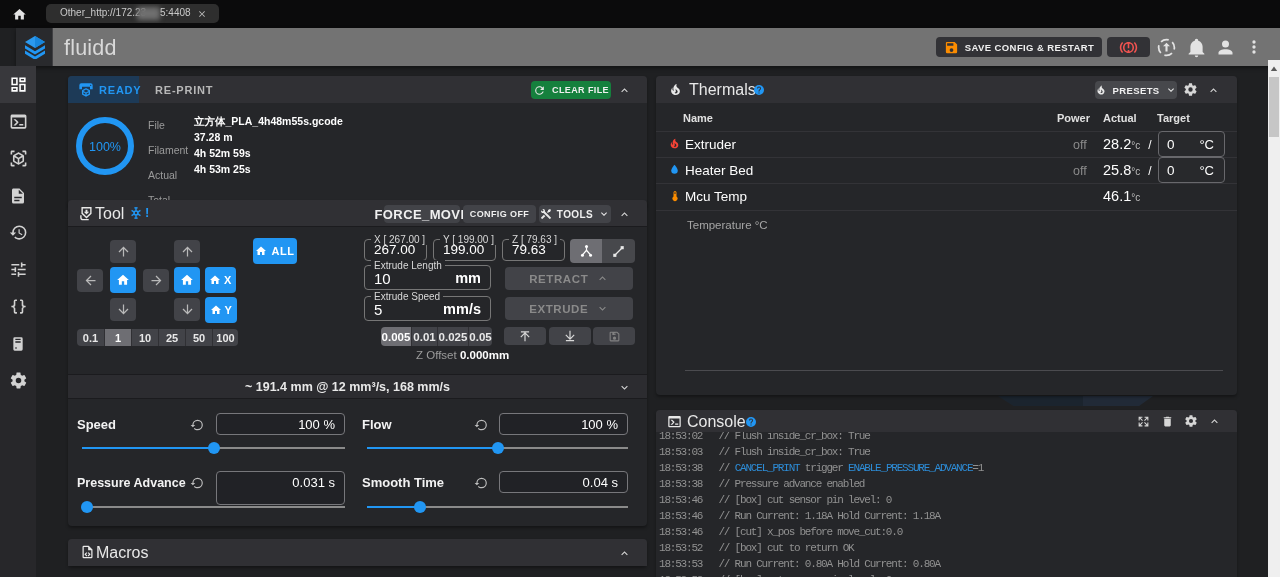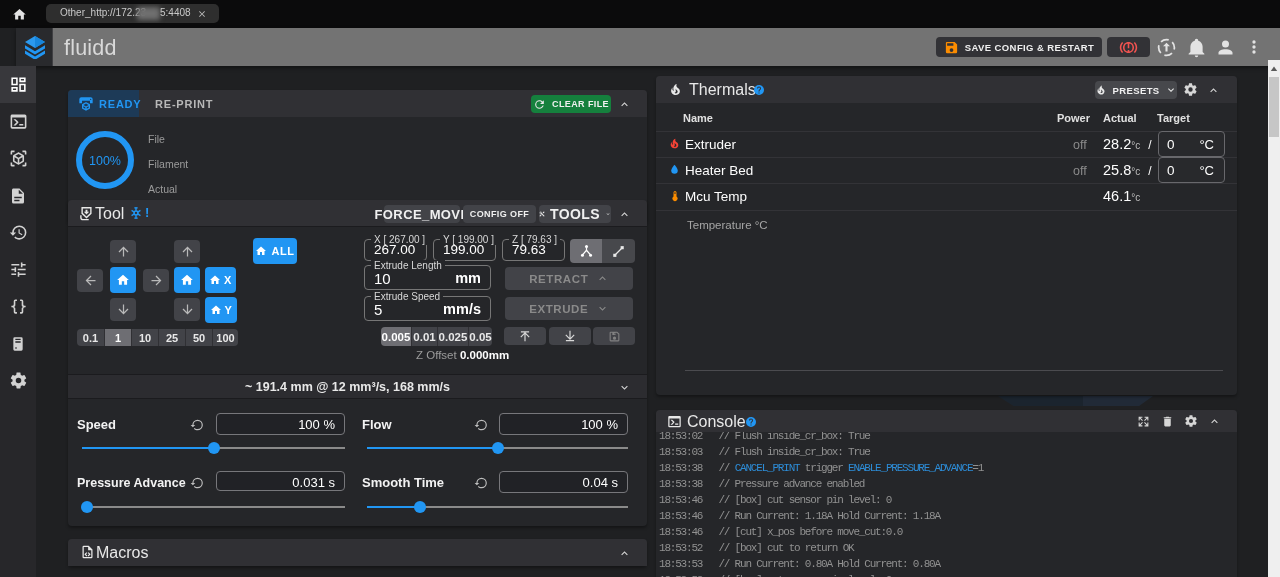--- a/index.html
+++ b/index.html
@@ -148,21 +148,21 @@
 
   <div id="scroll">
       <svg class="abs" style="left:2px;top:5px;" width="8" height="8" viewBox="0 0 8 8">
         <path d="M4,1.5 L7.2,6 H0.8 Z" fill="#5a5a5a"></path>
       </svg>
       <div id="scrollthumb"></div>
     </div>
 
   <div class="abs" style="left:998px;top:396px;width:155px;height:10px;background:linear-gradient(90deg,#1b242e 0 55%,#212a37 55% 100%);clip-path:polygon(0 0,100% 0,91% 100%,10% 100%);"></div>
 
-  <div id="p-status" class="panel" style="left:68px; top:90px; width:579px; height:132px;">
+  <div id="p-status" class="panel" style="left:68px; top:76px; width:579px; height:132px;">
     <div class="phead">
       <div class="abs" style="left:0;top:0;width:71px;height:27px;background:#1d3a57;border-radius:4px 0 0 0;">
         <svg class="abs" style="left:10px;top:6px;" width="16" height="16" viewBox="0 0 24 24" fill="#2196f3">
             <path d="M19,6A1,1 0 0,0 20,5A1,1 0 0,0 19,4A1,1 0 0,0 18,5A1,1 0 0,0 19,6M19,2A3,3 0 0,1 22,5V11H18V7H6V11H2V5A3,3 0 0,1 5,2H19M18,18.25C18,18.63 17.79,18.96 17.47,19.13L12.57,21.82C12.4,21.94 12.2,22 12,22C11.8,22 11.6,21.94 11.43,21.82L6.53,19.13C6.21,18.96 6,18.63 6,18.25V13C6,12.62 6.21,12.29 6.53,12.12L11.43,9.43C11.6,9.31 11.8,9.25 12,9.25C12.2,9.25 12.4,9.31 12.57,9.43L17.47,12.12C17.79,12.29 18,12.62 18,13V18.25M12,11.35L8.04,13.5L12,15.7L15.96,13.5L12,11.35M8,17.66L11,19.29V16.89L8,15.22V17.66M16,17.66V15.22L13,16.89V19.29L16,17.66Z"></path>
           </svg>
         <span class="abs" style="left:31px;top:8px;font-size:11px;font-weight:700;letter-spacing:0.8px;color:#2196f3;">READY</span>
       </div>
       <span class="abs" style="left:87px;top:8px;font-size:11px;font-weight:700;letter-spacing:0.8px;color:#b8b8b8;">RE-PRINT</span>
       <div class="btn" style="left:463px;top:5px;width:80px;height:18px;background:#15803d;font-size:9px;letter-spacing:0.4px;">
         <svg class="icon" style="margin-right:6px;" width="13" height="13" viewBox="0 0 24 24" fill="#e8e8e8">
@@ -173,20 +173,21 @@
       <svg class="abs" style="left:550px;top:8px;" width="13" height="13" viewBox="0 0 24 24" fill="#d6d6d6">
           <path d="M7.41,15.41L12,10.83L16.59,15.41L18,14L12,8L6,14L7.41,15.41Z"></path>
         </svg>
     </div>
 
     <svg class="abs" style="left:8px;top:41px;" width="58" height="58" viewBox="0 0 58 58">
       <circle cx="29" cy="29" r="26" fill="none" stroke="#2196f3" stroke-width="6"></circle>
       <text x="29" y="33.5" text-anchor="middle" font-size="12.5" fill="#2196f3" font-family="Liberation Sans, sans-serif">100%</text>
     </svg>
     <div class="abs graylabel" style="left:80px;top:37px;font-size:10.5px;line-height:25px;">File<br>Filament<br>Actual<br>Total</div>
+    <div class="abs" style="left:126px;top:37px;font-size:10.5px;line-height:16px;color:#fdfdfd;font-weight:700;">立方体_PLA_4h48m55s.gcode<br>37.28 m<br>4h 52m 59s<br>4h 53m 25s</div>
   </div>
   <div id="p-tool" class="panel" style="left:68px; top:200px; width:579px; height:326px;">
     <div class="phead" style="border-bottom:1px solid #1b1b1e;">
       <svg class="abs" style="left:11px;top:6px;" width="15" height="16" viewBox="0 0 24 24">
           <path d="M5,2 H19 V11 L12,17.5 L5,11 Z" fill="none" stroke="#e8e8e8" stroke-width="2.2"></path>
           <path d="M10.5,5 h3 v3.5 h2.8 l-4.3,4.4 l-4.3,-4.4 h2.8 z" fill="#e8e8e8"></path>
           <path d="M3,14 v3.5 q0,3.5 3.5,3.5 h9" fill="none" stroke="#e8e8e8" stroke-width="2.2"></path>
         </svg>
       <span class="ptitle" style="left:27px;top:5px;">Tool</span>
       <svg class="abs" style="left:61px;top:6px;" width="14" height="14" viewBox="0 0 24 24">
@@ -199,21 +200,21 @@
             <path d="M15.6,9.9 L19.6,7.6"></path>
             <path d="M9.2,3.2 H14.8"></path>
             <path d="M9.2,20.8 H14.8"></path>
             <path d="M2.9,5.2 L5.7,9.8" transform="rotate(0)" display="none"></path>
           </g>
           <path d="M12,7.2 A4.8,4.8 0 1,0 12,16.8 A4.8,4.8 0 1,0 12,7.2 M12,10 A2,2 0 1,1 12,14 A2,2 0 1,1 12,10" fill="#2196f3" fill-rule="evenodd"></path>
         </svg>
       <span class="abs" style="left:77px;top:5px;color:#2196f3;font-weight:700;font-size:13px;">!</span>
       <div class="btn" style="left:316px;top:5px;width:76px;height:18px;font-size:13px;letter-spacing:0.4px;text-align:center;">FORCE_MOVE</div>
       <div class="btn" style="left:395px;top:5px;width:73px;height:18px;font-size:9px;letter-spacing:0.4px;">CONFIG OFF</div>
-      <div class="btn" style="left:471px;top:5px;width:72px;height:18px;font-size:14px;letter-spacing:0.4px;">
+      <div class="btn" style="left:471px;top:5px;width:72px;height:18px;font-size:10px;letter-spacing:0.4px;">
         <svg class="icon" style="margin-right:5px;" width="12" height="12" viewBox="0 0 24 24" fill="#e8e8e8">
             <path d="M21.71 20.29L20.29 21.71A1 1 0 0 1 18.88 21.71L7 9.85A3.81 3.81 0 0 1 6 10A4 4 0 0 1 2.22 4.7L4.76 7.24L5.29 6.71L6.71 5.29L7.24 4.76L4.7 2.22A4 4 0 0 1 10 6A3.81 3.81 0 0 1 9.85 7L21.71 18.88A1 1 0 0 1 21.71 20.29M2.29 18.88A1 1 0 0 0 2.29 20.29L3.71 21.71A1 1 0 0 0 5.12 21.71L10.59 16.25L7.76 13.42M20 2L16 4V6L13.83 8.17L15.83 10.17L18 8H20L22 4Z"></path>
           </svg>
         TOOLS
         <svg class="icon" style="margin-left:5px;" width="12" height="12" viewBox="0 0 24 24" fill="#e8e8e8">
             <path d="M7.41,8.58L12,13.17L16.59,8.58L18,10L12,16L6,10L7.41,8.58Z"></path>
           </svg>
       </div>
       <svg class="abs" style="left:550px;top:8px;" width="13" height="13" viewBox="0 0 24 24" fill="#d6d6d6">
           <path d="M7.41,15.41L12,10.83L16.59,15.41L18,14L12,8L6,14L7.41,15.41Z"></path>
@@ -377,21 +378,21 @@
           <span class="abs" style="right:9px;top:3px;">100 %</span>
         </div>
       <div class="slider-track" style="left:299px;top:247px;width:261px;"></div>
       <div class="slider-fill" style="left:299px;top:247px;width:131px;"></div>
       <div class="slider-dot" style="left:424px;top:242px;"></div>
 
       <span class="abs slab" style="left:9px;top:276px;font-size:12.5px;">Pressure Advance</span>
       <svg class="abs rsticon" style="left:122px;top:276px;" width="14" height="14" viewBox="0 0 24 24">
           <path d="M13,3A9,9 0 0,0 4,12H1L4.96,16.03L9,12H6A7,7 0 0,1 13,5A7,7 0 0,1 20,12A7,7 0 0,1 13,19C11.07,19 9.32,18.21 8.06,16.94L6.64,18.36C8.27,20 10.5,21 13,21A9,9 0 0,0 22,12A9,9 0 0,0 13,3"></path>
         </svg>
-      <div class="inbox" style="left:148px;top:271px;width:129px;height:20px;">
+      <div class="inbox" style="left:148px;top:271px;width:129px;height:34px;">
           <span class="abs" style="right:9px;top:3px;">0.031 s</span>
         </div>
       <div class="slider-track" style="left:14px;top:306px;width:263px;"></div>
       <div class="slider-fill" style="left:14px;top:306px;width:5px;"></div>
       <div class="slider-dot" style="left:13px;top:301px;"></div>
 
       <span class="abs slab" style="left:294px;top:275px;">Smooth Time</span>
       <svg class="abs rsticon" style="left:406px;top:276px;" width="14" height="14" viewBox="0 0 24 24">
           <path d="M13,3A9,9 0 0,0 4,12H1L4.96,16.03L9,12H6A7,7 0 0,1 13,5A7,7 0 0,1 20,12A7,7 0 0,1 13,19C11.07,19 9.32,18.21 8.06,16.94L6.64,18.36C8.27,20 10.5,21 13,21A9,9 0 0,0 22,12A9,9 0 0,0 13,3"></path>
         </svg>

